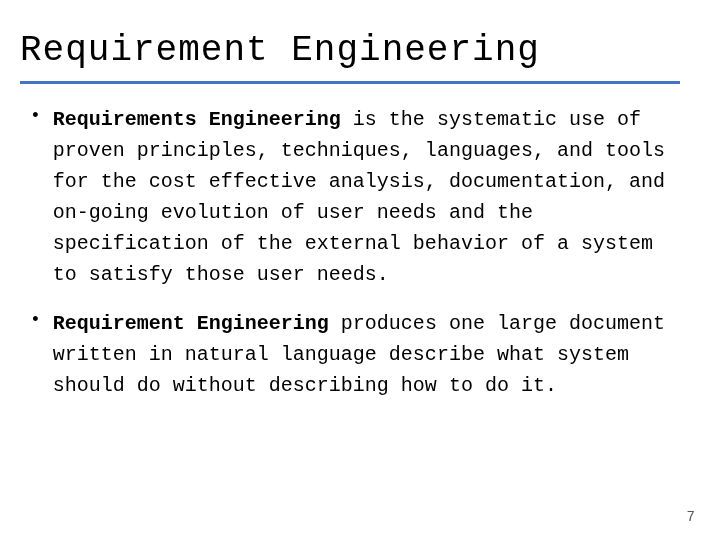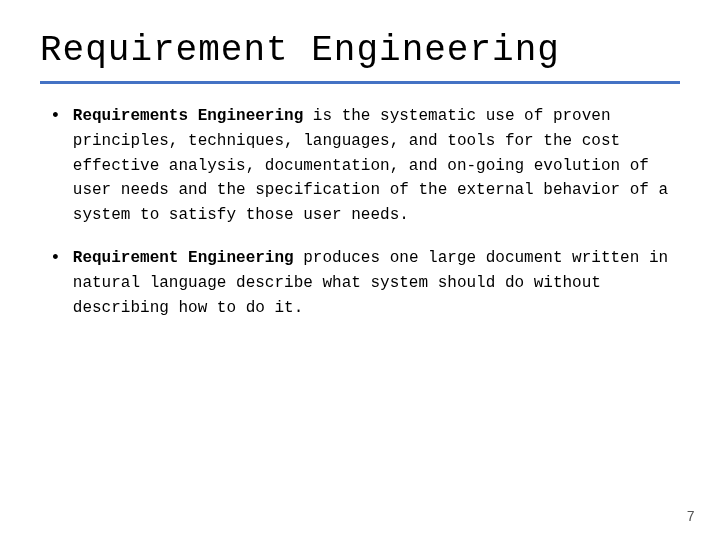--- a/index.html
+++ b/index.html
@@ -14,21 +14,21 @@
       background: #ffffff;
       font-family: 'Courier New', Courier, monospace;
       overflow: hidden;
       position: relative;
     }
 
     .slide {
       width: 720px;
       height: 540px;
       background: #ffffff;
-      padding: 30px 40px 20px 40px;
+      padding: 30px 40px 20px 20px;
       position: relative;
     }
 
     .title {
       font-family: 'Courier New', Courier, monospace;
       font-size: 36px;
       font-weight: normal;
       color: #000000;
       margin-bottom: 10px;
       letter-spacing: 1px;
@@ -53,21 +53,21 @@
     .bullet {
       color: #000000;
       font-size: 18px;
       margin-right: 12px;
       margin-top: 2px;
       flex-shrink: 0;
     }
 
     .bullet-text {
       font-family: 'Courier New', Courier, monospace;
-      font-size: 16px;
+      font-size: 20px;
       line-height: 1.55;
       color: #000000;
     }
 
     .bold {
       font-weight: bold;
     }
 
     .page-number {
       position: absolute;

